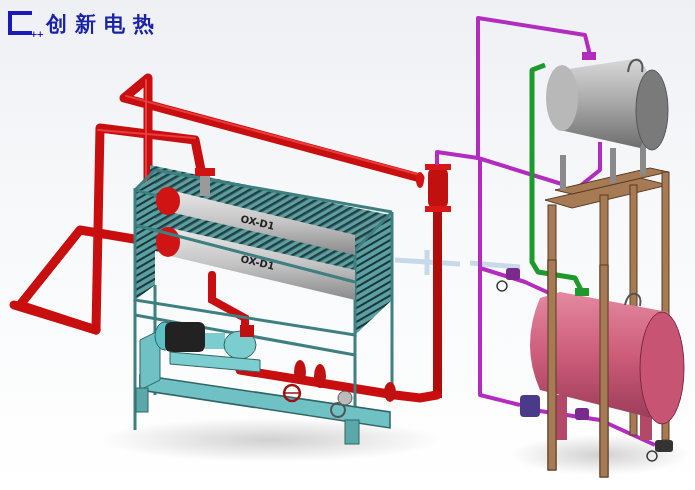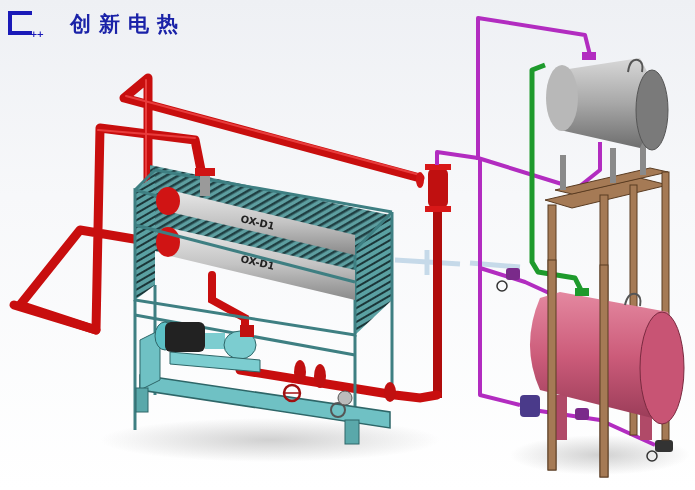--- a/index.html
+++ b/index.html
@@ -2,21 +2,21 @@
 <html><head>
 <meta charset="utf-8">
 <style>
   html, body { margin:0; padding:0; }
   body { width:695px; height:490px; overflow:hidden; background:#ffffff; font-family:"DejaVu Sans", sans-serif; }
   #stage { position:relative; width:695px; height:490px; background:linear-gradient(180deg,#eef0f4 0%,#f7f8fa 40%,#ffffff 100%); }
   #logo { position:absolute; left:4px; top:6px; height:36px; display:flex; align-items:center; }
   .logo-mark { width:34px; height:30px; position:relative; }
   .logo-mark .c { position:absolute; left:4px; top:2px; width:24px; height:24px; border:4px solid #1a1ab8; border-right:none; box-sizing:border-box; }
   .logo-mark .dots { position:absolute; left:26px; top:20px; color:#1a1ab8; font-size:9px; font-weight:bold; letter-spacing:-1px; }
-  .logo-text { margin-left:32px; color:#1a22a8; font-size:21px; font-weight:bold; letter-spacing:8px; font-family:"DejaVu Sans", sans-serif; }
+  .logo-text { margin-left:8px; color:#1a22a8; font-size:21px; font-weight:bold; letter-spacing:8px; font-family:"DejaVu Sans", sans-serif; }
   svg { position:absolute; left:0; top:0; }
   .tube-label { font-family:"DejaVu Sans", sans-serif; font-weight:bold; font-size:10px; fill:#222; }
 </style>
 </head>
 <body>
 
 <div id="stage">
 
   <div id="logo">
     <div class="logo-mark">

